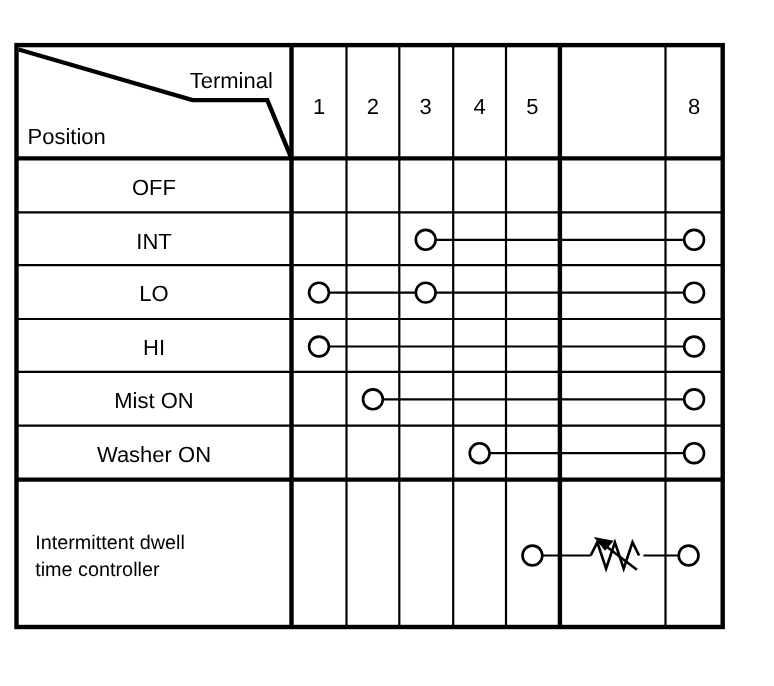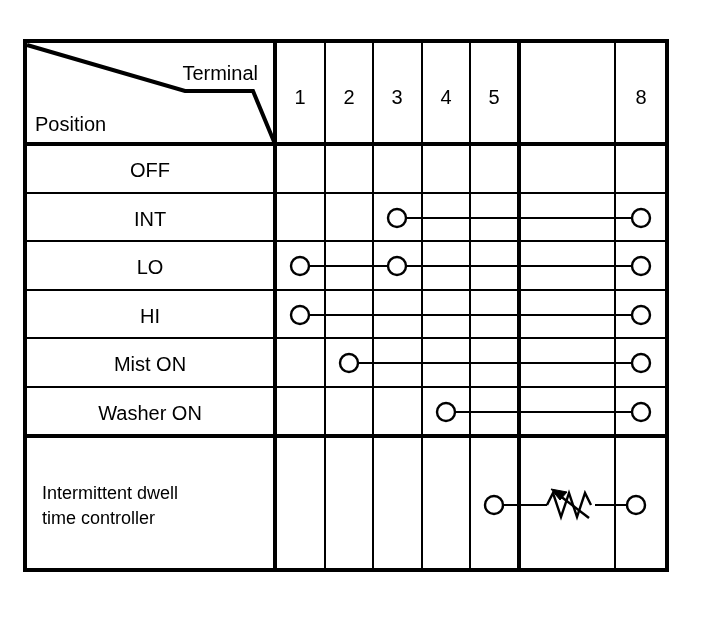--- a/index.html
+++ b/index.html
@@ -9,21 +9,21 @@
   }
   body {
     width: 704px;
     height: 624px;
     font-family: "Liberation Sans", sans-serif;
     position: relative;
     overflow: hidden;
   }
   #diagram-root {
     position: absolute;
-    left: 17px;
+    left: 7px;
     top: 0;
     width: 608px;
     height: 624px;
     text-align: center;
   }
   svg#continuity-svg {
     display: block;
     width: 704px;
     height: 624px;
   }

